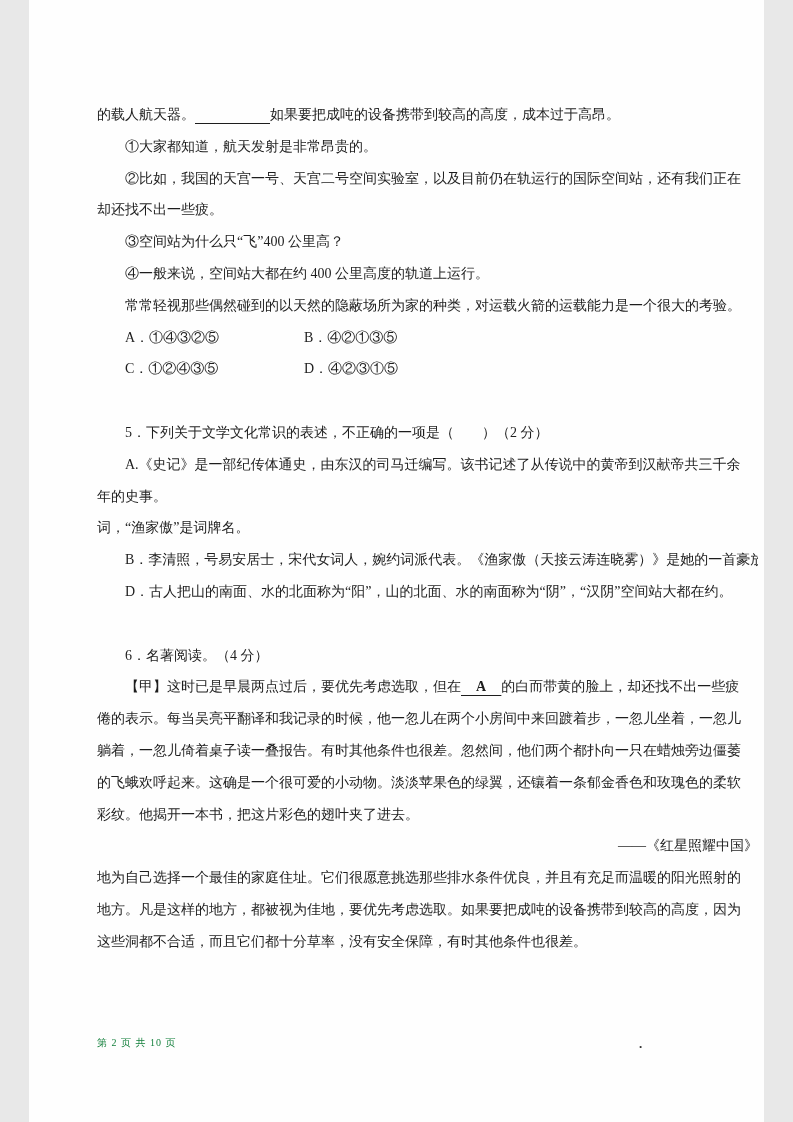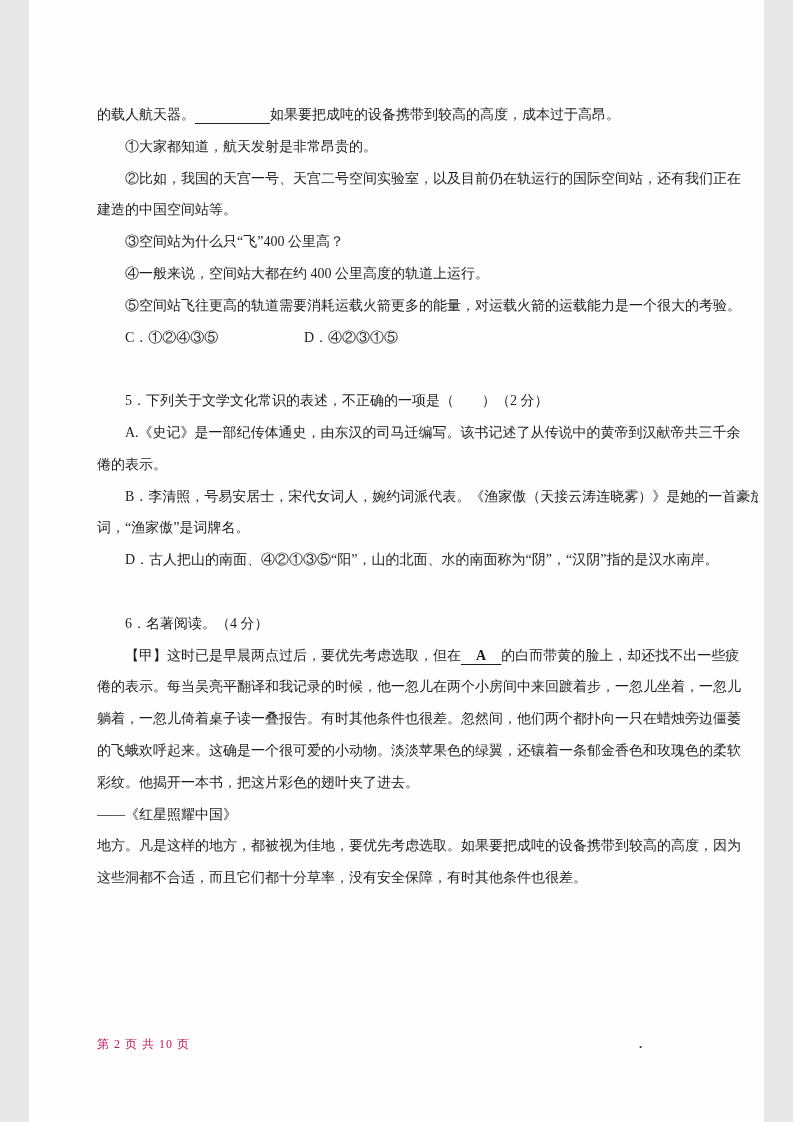--- a/index.html
+++ b/index.html
@@ -20,43 +20,43 @@
     top: 99px;
     width: 661px;
   }
   .line {
     line-height: 31.8px;
     height: 31.8px;
     white-space: nowrap;
     overflow: hidden;
   }
   .line.ind { text-indent: 28px; }
-  .line.right { text-align: left; }
+  .line.right { text-align: right; }
   .blank {
     text-decoration: underline;
     text-underline-offset: 4px;
     font-weight: bold;
     letter-spacing: 1px;
   }
   .gap { margin-top: 31.8px; }
   .opt-row {
     display: flex;
     line-height: 31.8px;
     height: 31.8px;
   }
   .opt-row .opt:first-child {
     margin-left: 28px;
     width: 179px;
   }
   .footer {
     position: absolute;
     left: 68px;
     top: 1036px;
-    font-size: 12px;
-    color: #be185d;
+    font-size: 10px;
+    color: #15803d;
     letter-spacing: 1px;
   }
   .stray {
     position: absolute;
     left: 610px;
     top: 1036px;
     font-size: 13px;
     font-weight: bold;
     color: #333;
   }
@@ -65,48 +65,53 @@
 <body>
 
 <div class="page">
   <div class="content">
 
     <section>
       <div>
           <div class="line"><span>的载人航天器。</span><span class="blank">　　　　　</span><span>如果要把成吨的设备携带到较高的高度，成本过于高昂。</span></div>
           <div class="line ind">①大家都知道，航天发射是非常昂贵的。</div>
           <div class="line ind">②比如，我国的天宫一号、天宫二号空间实验室，以及目前仍在轨运行的国际空间站，还有我们正在</div>
-          <div class="line">建造的中国空间站等。</div>
+          <div class="line">却还找不出一些疲。</div>
           <div class="line ind">③空间站为什么只“飞”400 公里高？</div>
           <div class="line ind">④一般来说，空间站大都在约 400 公里高度的轨道上运行。</div>
-          <div class="line ind">⑤空间站飞往更高的轨道需要消耗运载火箭更多的能量，对运载火箭的运载能力是一个很大的考验。</div>
+          <div class="line ind">常常轻视那些偶然碰到的以天然的隐蔽场所为家的种类，对运载火箭的运载能力是一个很大的考验。</div>
         </div>
+      <div class="opt-row">
+        <span class="opt">A．①④③②⑤</span>
+        <span class="opt">B．④②①③⑤</span>
+      </div>
       <div class="opt-row">
         <span class="opt">C．①②④③⑤</span>
         <span class="opt">D．④②③①⑤</span>
       </div>
     </section>
 
     <section class="gap">
         <div class="line ind">5．下列关于文学文化常识的表述，不正确的一项是（　　）（2 分）</div>
         <div class="line ind">A.《史记》是一部纪传体通史，由东汉的司马迁编写。该书记述了从传说中的黄帝到汉献帝共三千余</div>
-        <div class="line">倦的表示。</div>
+        <div class="line">年的史事。</div>
+        <div class="line">词，“渔家傲”是词牌名。</div>
         <div class="line ind">B．李清照，号易安居士，宋代女词人，婉约词派代表。《渔家傲（天接云涛连晓雾）》是她的一首豪放</div>
-        <div class="line">词，“渔家傲”是词牌名。</div>
-        <div class="line ind">D．古人把山的南面、④②①③⑤“阳”，山的北面、水的南面称为“阴”，“汉阴”指的是汉水南岸。</div>
+        <div class="line ind">D．古人把山的南面、水的北面称为“阳”，山的北面、水的南面称为“阴”，“汉阴”空间站大都在约。</div>
       </section>
 
     <section class="gap">
         <div class="line ind">6．名著阅读。（4 分）</div>
         <div class="line ind"><span>【甲】这时已是早晨两点过后，要优先考虑选取，但在</span><span class="blank">　A　</span><span>的白而带黄的脸上，却还找不出一些疲</span></div>
         <div class="line">倦的表示。每当吴亮平翻译和我记录的时候，他一忽儿在两个小房间中来回踱着步，一忽儿坐着，一忽儿</div>
         <div class="line">躺着，一忽儿倚着桌子读一叠报告。有时其他条件也很差。忽然间，他们两个都扑向一只在蜡烛旁边僵萎</div>
         <div class="line">的飞蛾欢呼起来。这确是一个很可爱的小动物。淡淡苹果色的绿翼，还镶着一条郁金香色和玫瑰色的柔软</div>
         <div class="line">彩纹。他揭开一本书，把这片彩色的翅叶夹了进去。</div>
         <div class="line right">——《红星照耀中国》</div>
+        <div class="line">地为自己选择一个最佳的家庭住址。它们很愿意挑选那些排水条件优良，并且有充足而温暖的阳光照射的</div>
         <div class="line">地方。凡是这样的地方，都被视为佳地，要优先考虑选取。如果要把成吨的设备携带到较高的高度，因为</div>
         <div class="line">这些洞都不合适，而且它们都十分草率，没有安全保障，有时其他条件也很差。</div>
       </section>
 
   </div>
 
   <div class="footer">第 2 页 共 10 页</div>
   <span class="stray">.</span>
 </div>
 

